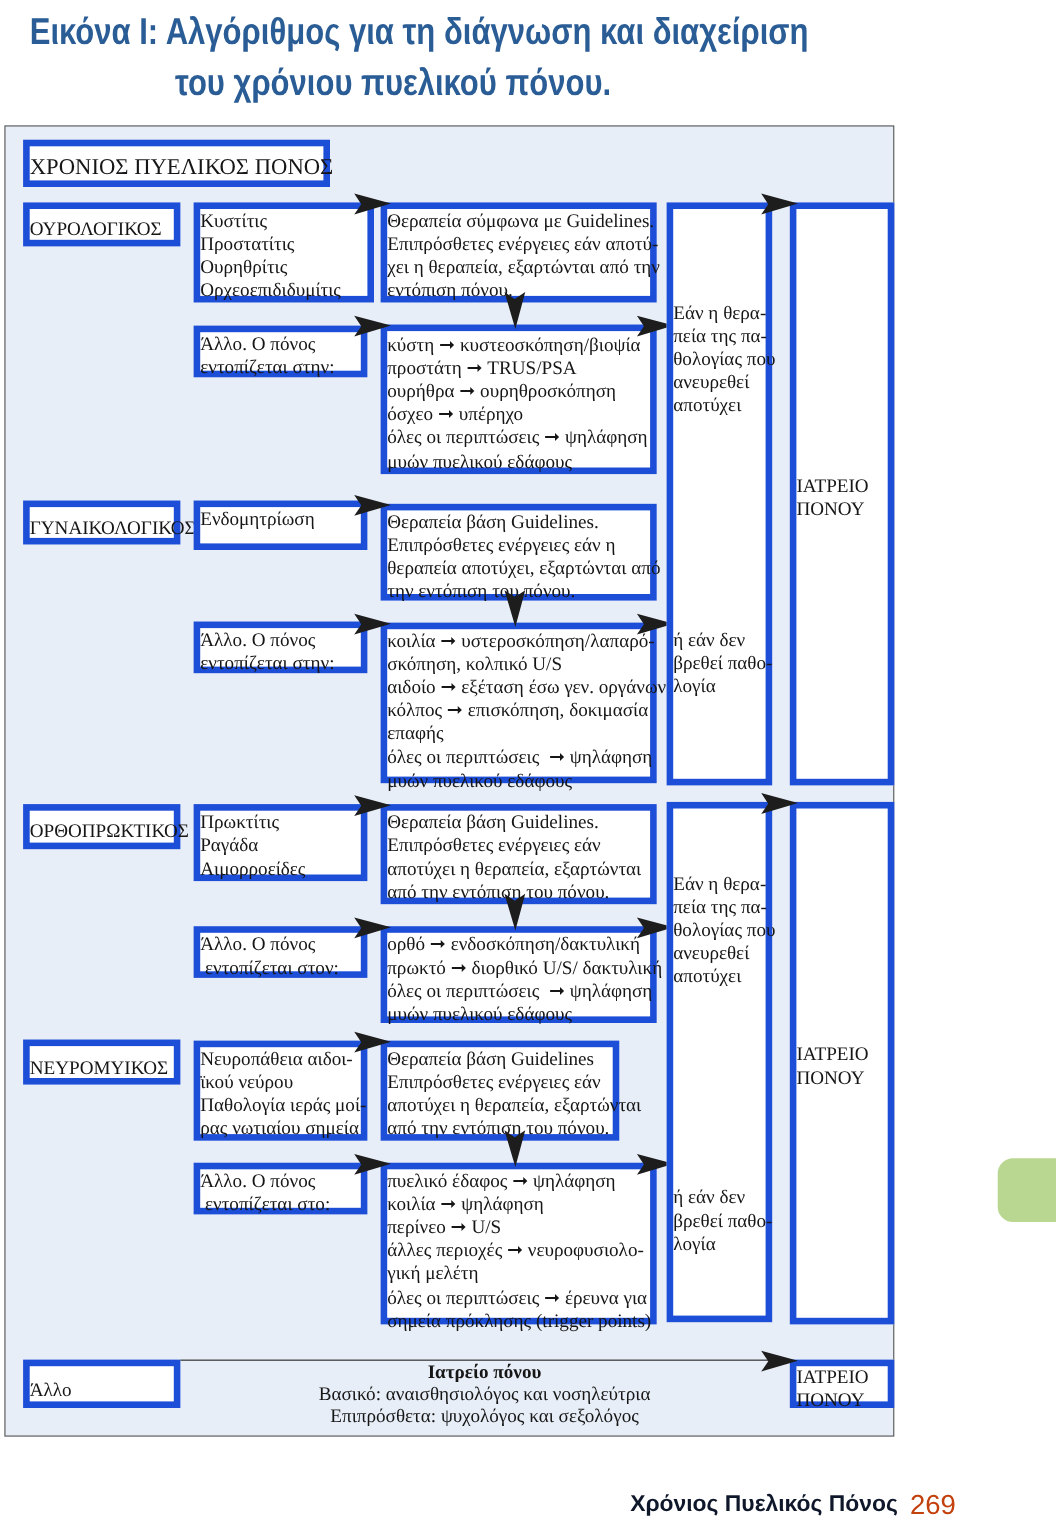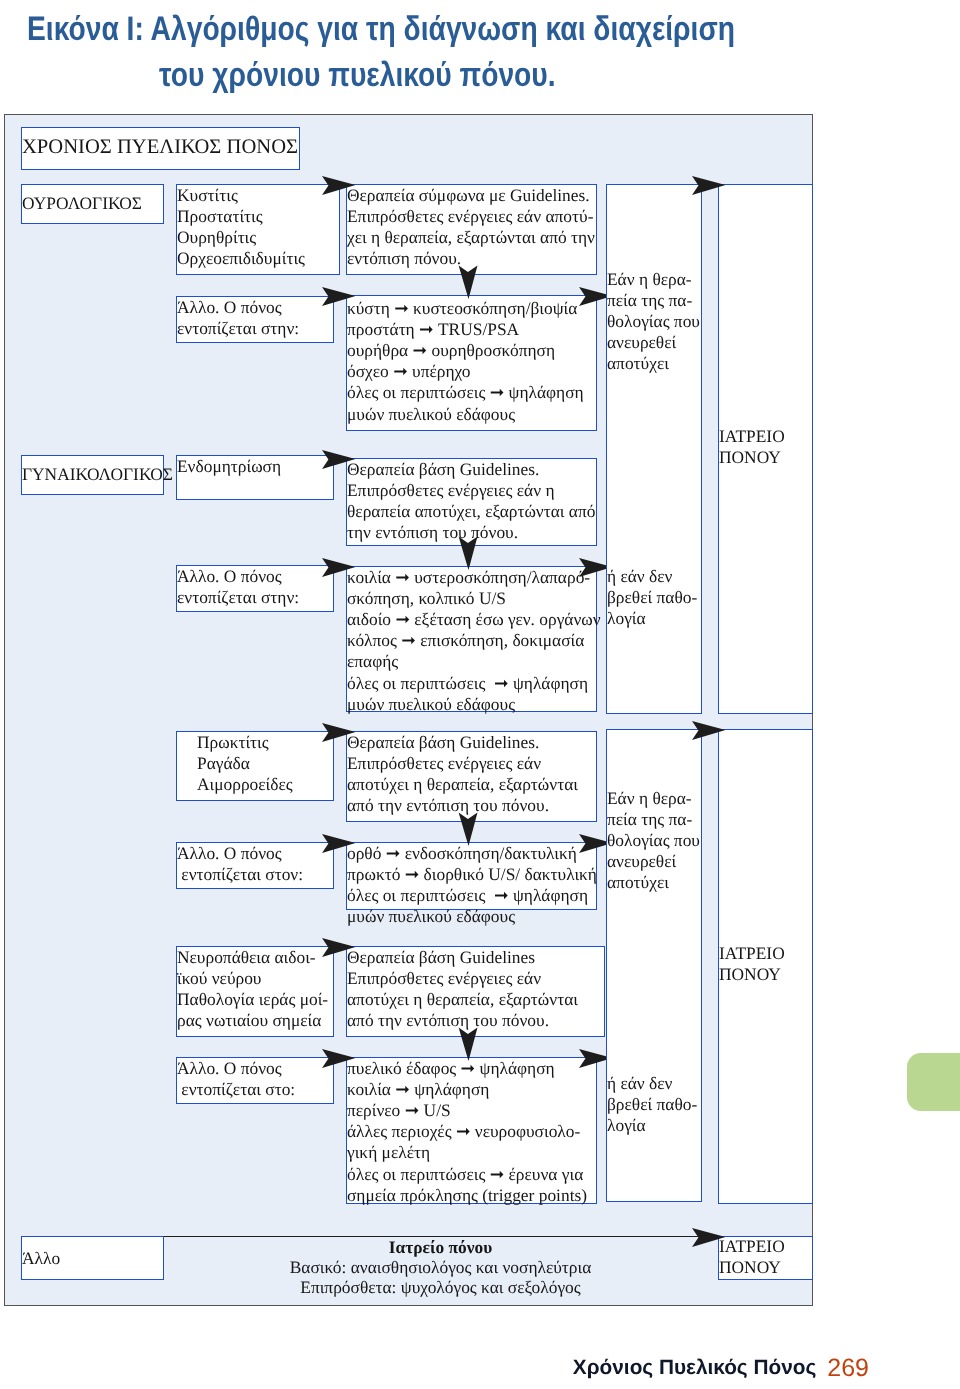--- a/index.html
+++ b/index.html
@@ -12,21 +12,21 @@
          font-family:"Liberation Sans", sans-serif;font-weight:bold;color:#2a5d96;
          font-size:34px;line-height:46px;white-space:nowrap;}
   .title span{display:block;transform:scaleX(0.83);transform-origin:left top;}
   .title .l2{margin-left:132px;}
 
   
   #diagram{position:absolute;left:4px;top:114px;width:809px;height:1192px;
            background:#e8eef7;border:1.5px solid #545454;box-sizing:border-box;}
   #dg{position:absolute;left:0;top:0;right:0;bottom:0;}
 
-  .bx{position:absolute;background:#ffffff;border:1px solid #1d4ed8;box-sizing:border-box;}
+  .bx{position:absolute;background:#ffffff;border:6px solid #1d4ed8;box-sizing:border-box;}
   .bx .t{position:absolute;left:0.5px;top:-1px;white-space:pre;
          font-size:17.4px;line-height:21.2px;color:#161616;}
   .bd{font-weight:bold;}
 
   .arw{position:absolute;overflow:visible;pointer-events:none;}
   .ln{position:absolute;background:#1f1f1f;}
 
   
   .green-tab{position:absolute;left:907px;top:1053px;width:53px;height:58px;
              background:#b9d791;border-radius:14px 0 0 14px;}
@@ -99,48 +99,54 @@
       </svg>
       <svg class="arw" width="35.5" height="20.9" viewBox="0 0 35.5 20.9" style="left: 316px; top: 442px;">
         <path d="M34.5 10 L1 1 L7.4 10.6 L1 19.9 Z" fill="#1d1d1d"></path>
       </svg>
       <svg class="arw" width="35.5" height="20.9" viewBox="0 0 35.5 20.9" style="left: 429px; top: 444.5px; transform: rotate(90deg); transform-origin: 34.5px 10px;">
         <path d="M34.5 10 L1 1 L7.4 10.6 L1 19.9 Z" fill="#1d1d1d"></path>
       </svg>
       <svg class="arw" width="35.5" height="20.9" viewBox="0 0 35.5 20.9" style="left: 572.5px; top: 442px;">
         <path d="M34.5 10 L1 1 L7.4 10.6 L1 19.9 Z" fill="#1d1d1d"></path>
       </svg>
+      <div class="bx" style="left: 15.5px; top: 615.5px; width: 143px; height: 41px;">
+        <div class="t" style="top: 8.5px;"><div>ΟΡΘΟΠΡΩΚΤΙΚΟΣ</div></div>
+      </div>
       <div class="bx" style="left: 170.5px; top: 615.5px; width: 158px; height: 70px;">
-        <div class="t" style="top: 0px; margin-left: 20px;"><div>Πρωκτίτις</div><div>Ραγάδα</div><div>Αιμορροείδες</div></div>
+        <div class="t" style="top: 0px;"><div>Πρωκτίτις</div><div>Ραγάδα</div><div>Αιμορροείδες</div></div>
       </div>
       <div class="bx" style="left: 340.5px; top: 615.5px; width: 251px; height: 91px;">
         <div class="t" style="top: 0px;"><div>Θεραπεία βάση Guidelines.</div><div>Επιπρόσθετες ενέργειες εάν</div><div>αποτύχει η θεραπεία, εξαρτώνται</div><div>από την εντόπιση του πόνου.</div></div>
       </div>
       <div class="bx" style="left: 170.5px; top: 726.5px; width: 158px; height: 47px;">
         <div class="t" style="top: 0px;"><div>Άλλο. Ο πόνος</div><div> εντοπίζεται στον:</div></div>
       </div>
-      <div class="bx" style="left: 340.5px; top: 726.5px; width: 251px; height: 68px;">
+      <div class="bx" style="left: 340.5px; top: 726.5px; width: 251px; height: 88px;">
         <div class="t" style="top: 0px;"><div>ορθό ➞ ενδοσκόπηση/δακτυλική</div><div>πρωκτό ➞ διορθικό U/S/ δακτυλική</div><div>όλες οι περιπτώσεις  ➞ ψηλάφηση</div><div>μυών πυελικού εδάφους</div></div>
       </div>
       <svg class="arw" width="35.5" height="20.9" viewBox="0 0 35.5 20.9" style="left: 316px; top: 607px;">
         <path d="M34.5 10 L1 1 L7.4 10.6 L1 19.9 Z" fill="#1d1d1d"></path>
       </svg>
       <svg class="arw" width="35.5" height="20.9" viewBox="0 0 35.5 20.9" style="left: 316px; top: 718px;">
         <path d="M34.5 10 L1 1 L7.4 10.6 L1 19.9 Z" fill="#1d1d1d"></path>
       </svg>
       <svg class="arw" width="35.5" height="20.9" viewBox="0 0 35.5 20.9" style="left: 429px; top: 720.5px; transform: rotate(90deg); transform-origin: 34.5px 10px;">
         <path d="M34.5 10 L1 1 L7.4 10.6 L1 19.9 Z" fill="#1d1d1d"></path>
       </svg>
       <svg class="arw" width="35.5" height="20.9" viewBox="0 0 35.5 20.9" style="left: 572.5px; top: 718px;">
         <path d="M34.5 10 L1 1 L7.4 10.6 L1 19.9 Z" fill="#1d1d1d"></path>
       </svg>
+      <div class="bx" style="left: 15.5px; top: 830px; width: 143px; height: 41px;">
+        <div class="t" style="top: 8.5px;"><div>ΝΕΥΡΟΜΥΙΚΟΣ</div></div>
+      </div>
       <div class="bx" style="left: 170.5px; top: 830.5px; width: 158px; height: 91px;">
         <div class="t" style="top: 0px;"><div>Νευροπάθεια αιδοι-</div><div>ϊκού νεύρου</div><div>Παθολογία ιεράς μοί-</div><div>ρας νωτιαίου σημεία</div></div>
       </div>
-      <div class="bx" style="left: 340.5px; top: 830.5px; width: 259px; height: 91px;">
+      <div class="bx" style="left: 340.5px; top: 830.5px; width: 217px; height: 91px;">
         <div class="t" style="top: 0px;"><div>Θεραπεία βάση Guidelines</div><div>Επιπρόσθετες ενέργειες εάν</div><div>αποτύχει η θεραπεία, εξαρτώνται</div><div>από την εντόπιση του πόνου.</div></div>
       </div>
       <div class="bx" style="left: 170.5px; top: 941.5px; width: 158px; height: 47px;">
         <div class="t" style="top: 0px;"><div>Άλλο. Ο πόνος</div><div> εντοπίζεται στο:</div></div>
       </div>
       <div class="bx" style="left: 340.5px; top: 941.5px; width: 251px; height: 147px;">
         <div class="t" style="top: 0px;"><div>πυελικό έδαφος ➞ ψηλάφηση</div><div>κοιλία ➞ ψηλάφηση</div><div>περίνεο ➞ U/S</div><div>άλλες περιοχές ➞ νευροφυσιολο-</div><div>γική μελέτη</div><div>όλες οι περιπτώσεις ➞ έρευνα για</div><div>σημεία πρόκλησης (trigger points)</div></div>
       </div>
       <svg class="arw" width="35.5" height="20.9" viewBox="0 0 35.5 20.9" style="left: 316px; top: 822px;">
         <path d="M34.5 10 L1 1 L7.4 10.6 L1 19.9 Z" fill="#1d1d1d"></path>

